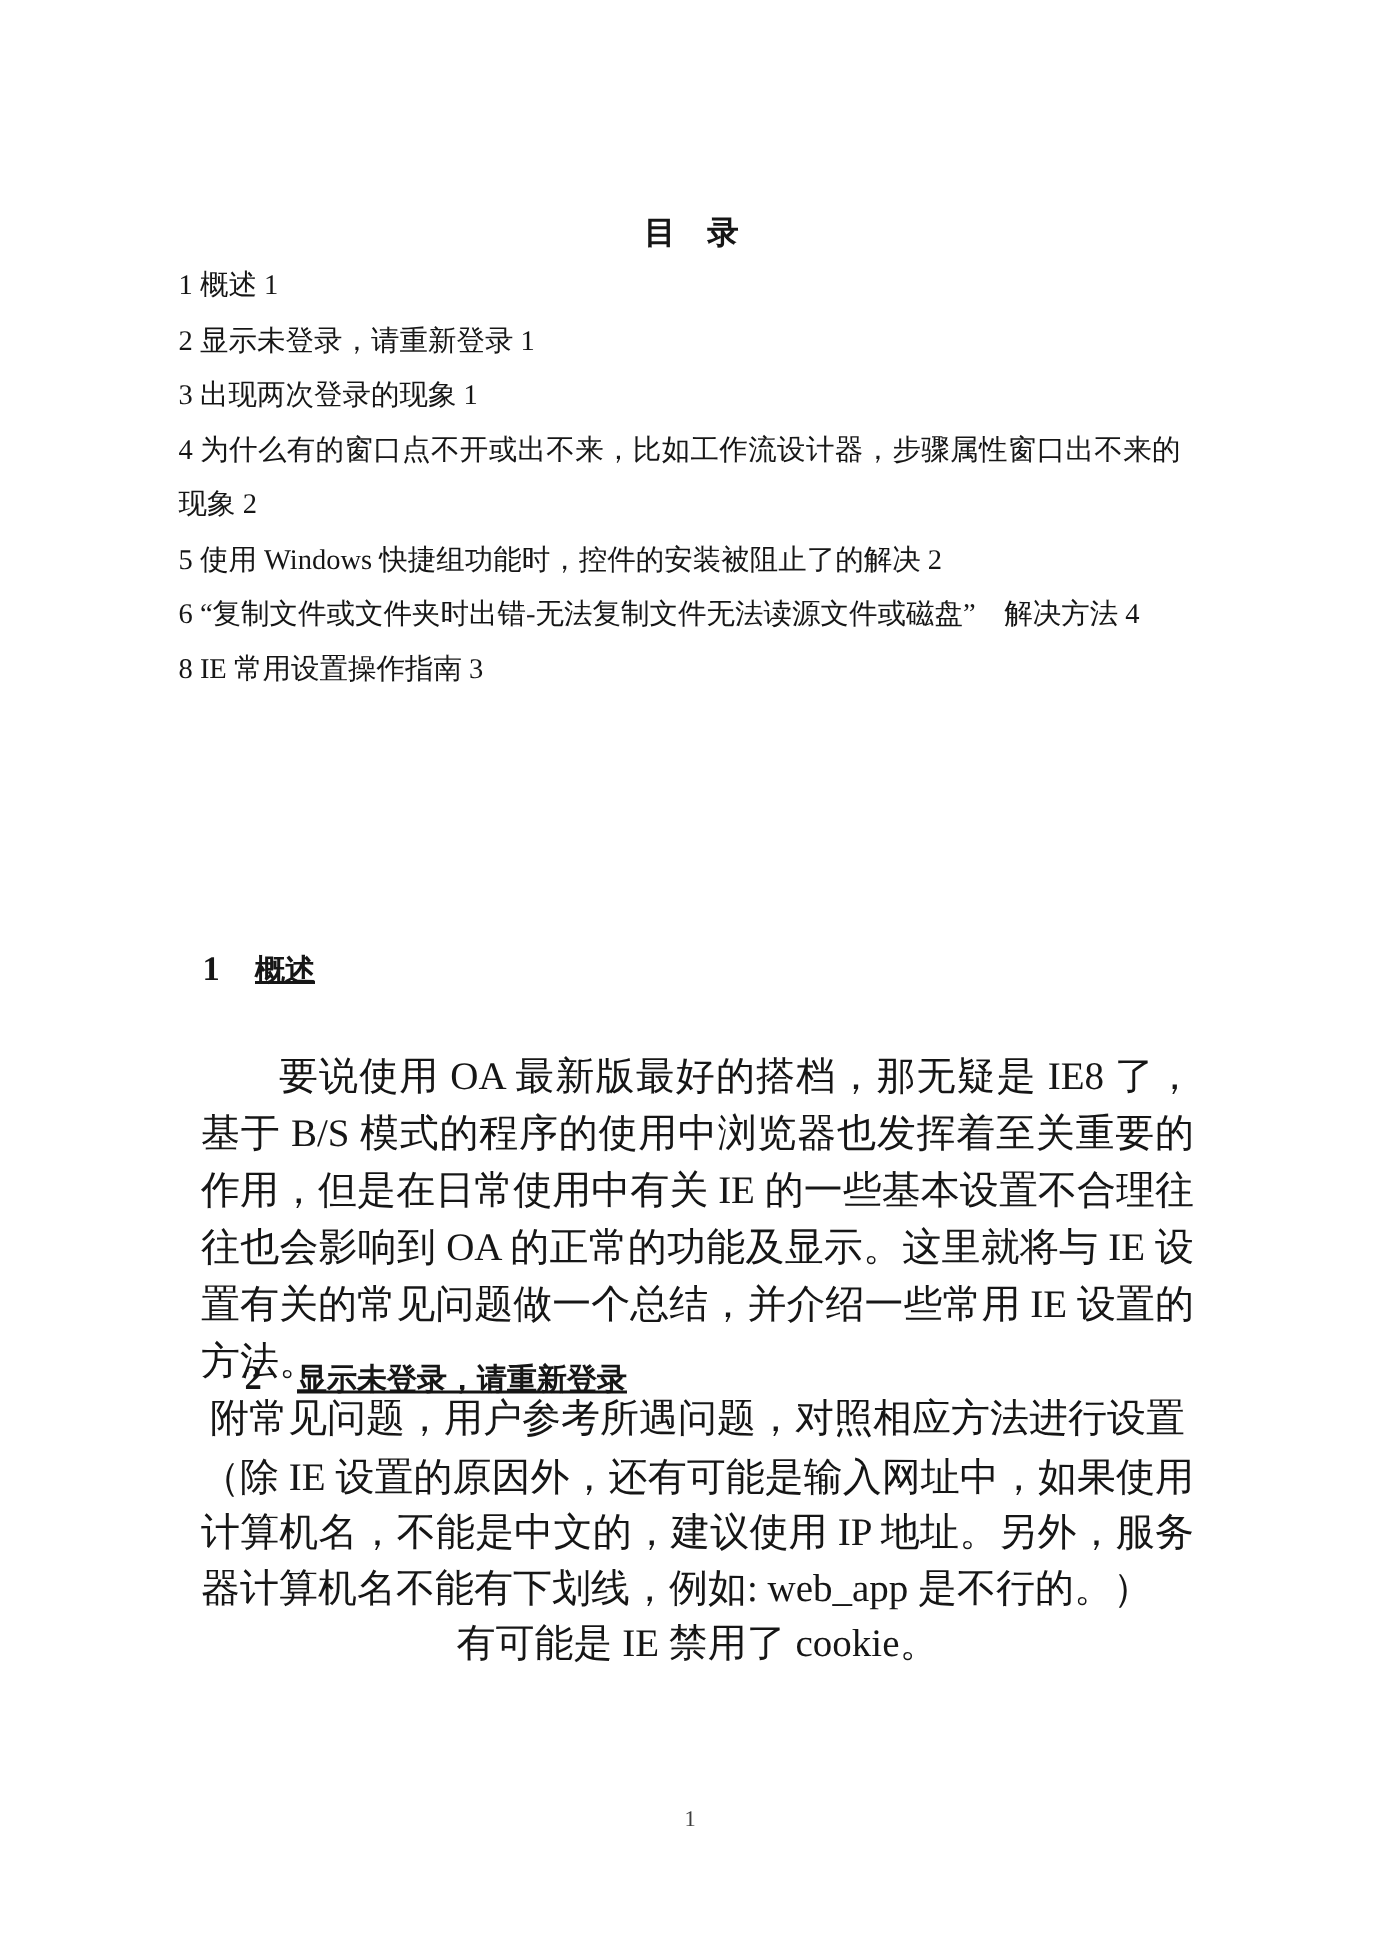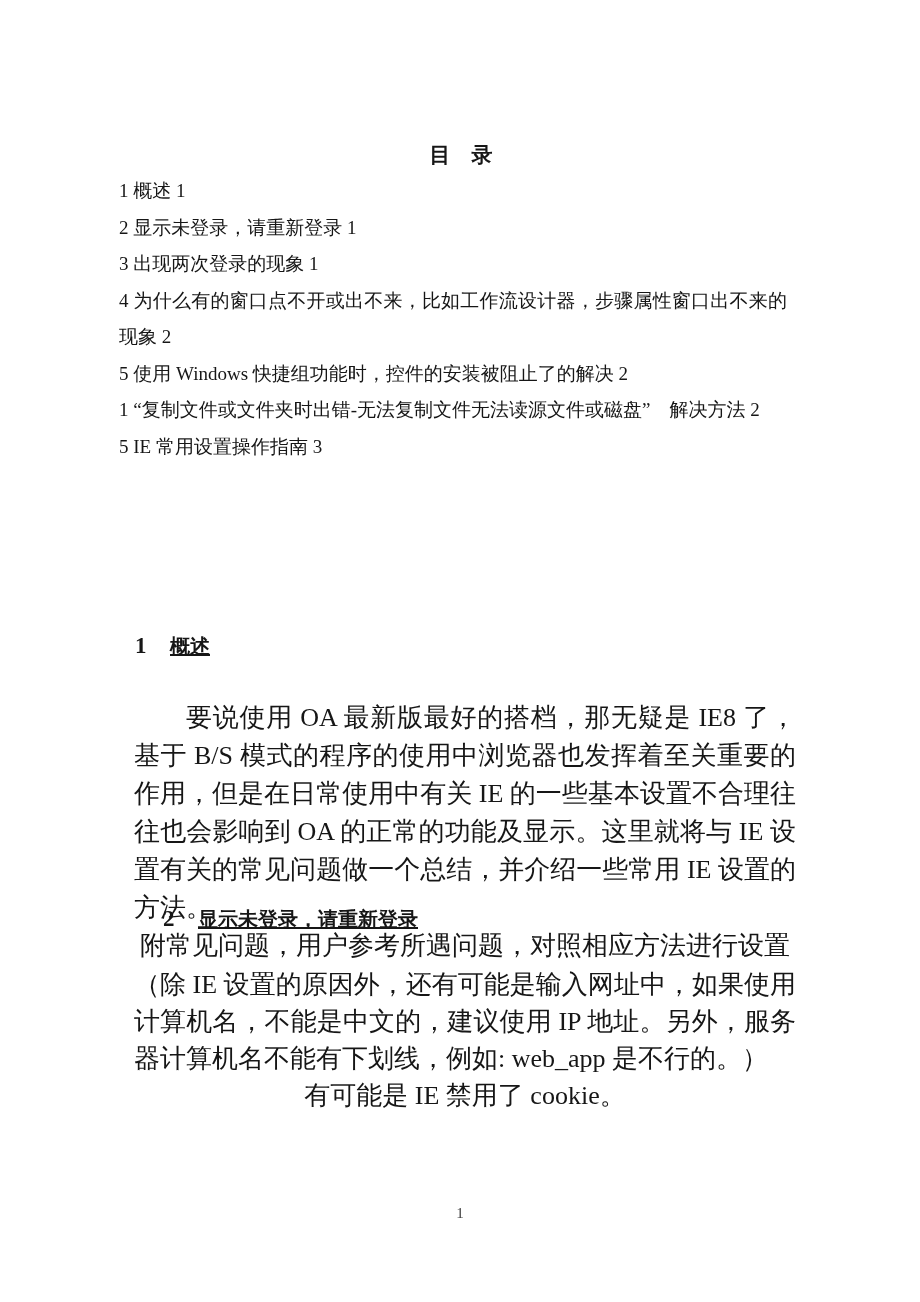--- a/index.html
+++ b/index.html
@@ -88,22 +88,22 @@
 <div class="page">
 
   <div class="toc-title">目　录</div>
 
   <div class="toc-list">
     <div class="toc-item">1 概述 1</div>
     <div class="toc-item">2 显示未登录，请重新登录 1</div>
     <div class="toc-item">3 出现两次登录的现象 1</div>
     <div class="toc-item">4 为什么有的窗口点不开或出不来，比如工作流设计器，步骤属性窗口出不来的现象 2</div>
     <div class="toc-item">5 使用 Windows 快捷组功能时，控件的安装被阻止了的解决 2</div>
-    <div class="toc-item">1 “复制文件或文件夹时出错-无法复制文件无法读源文件或磁盘”　解决方法 2</div>
-    <div class="toc-item">5 IE 常用设置操作指南 3</div>
+    <div class="toc-item">6 “复制文件或文件夹时出错-无法复制文件无法读源文件或磁盘”　解决方法 4</div>
+    <div class="toc-item">8 IE 常用设置操作指南 3</div>
   </div>
 
   <div class="heading heading-1">
     <span class="h-num">1</span><span class="h-title">概述</span>
   </div>
 
   <div class="body-block block-sec1">
     <p class="para indent">要说使用 OA 最新版最好的搭档，那无疑是 IE8 了，基于 B/S 模式的程序的使用中浏览器也发挥着至关重要的作用，但是在日常使用中有关 IE 的一些基本设置不合理往往也会影响到 OA 的正常的功能及显示。这里就将与 IE 设置有关的常见问题做一个总结，并介绍一些常用 IE 设置的方法。</p>
     <p class="para no-justify">附常见问题，用户参考所遇问题，对照相应方法进行设置</p>
   </div>

